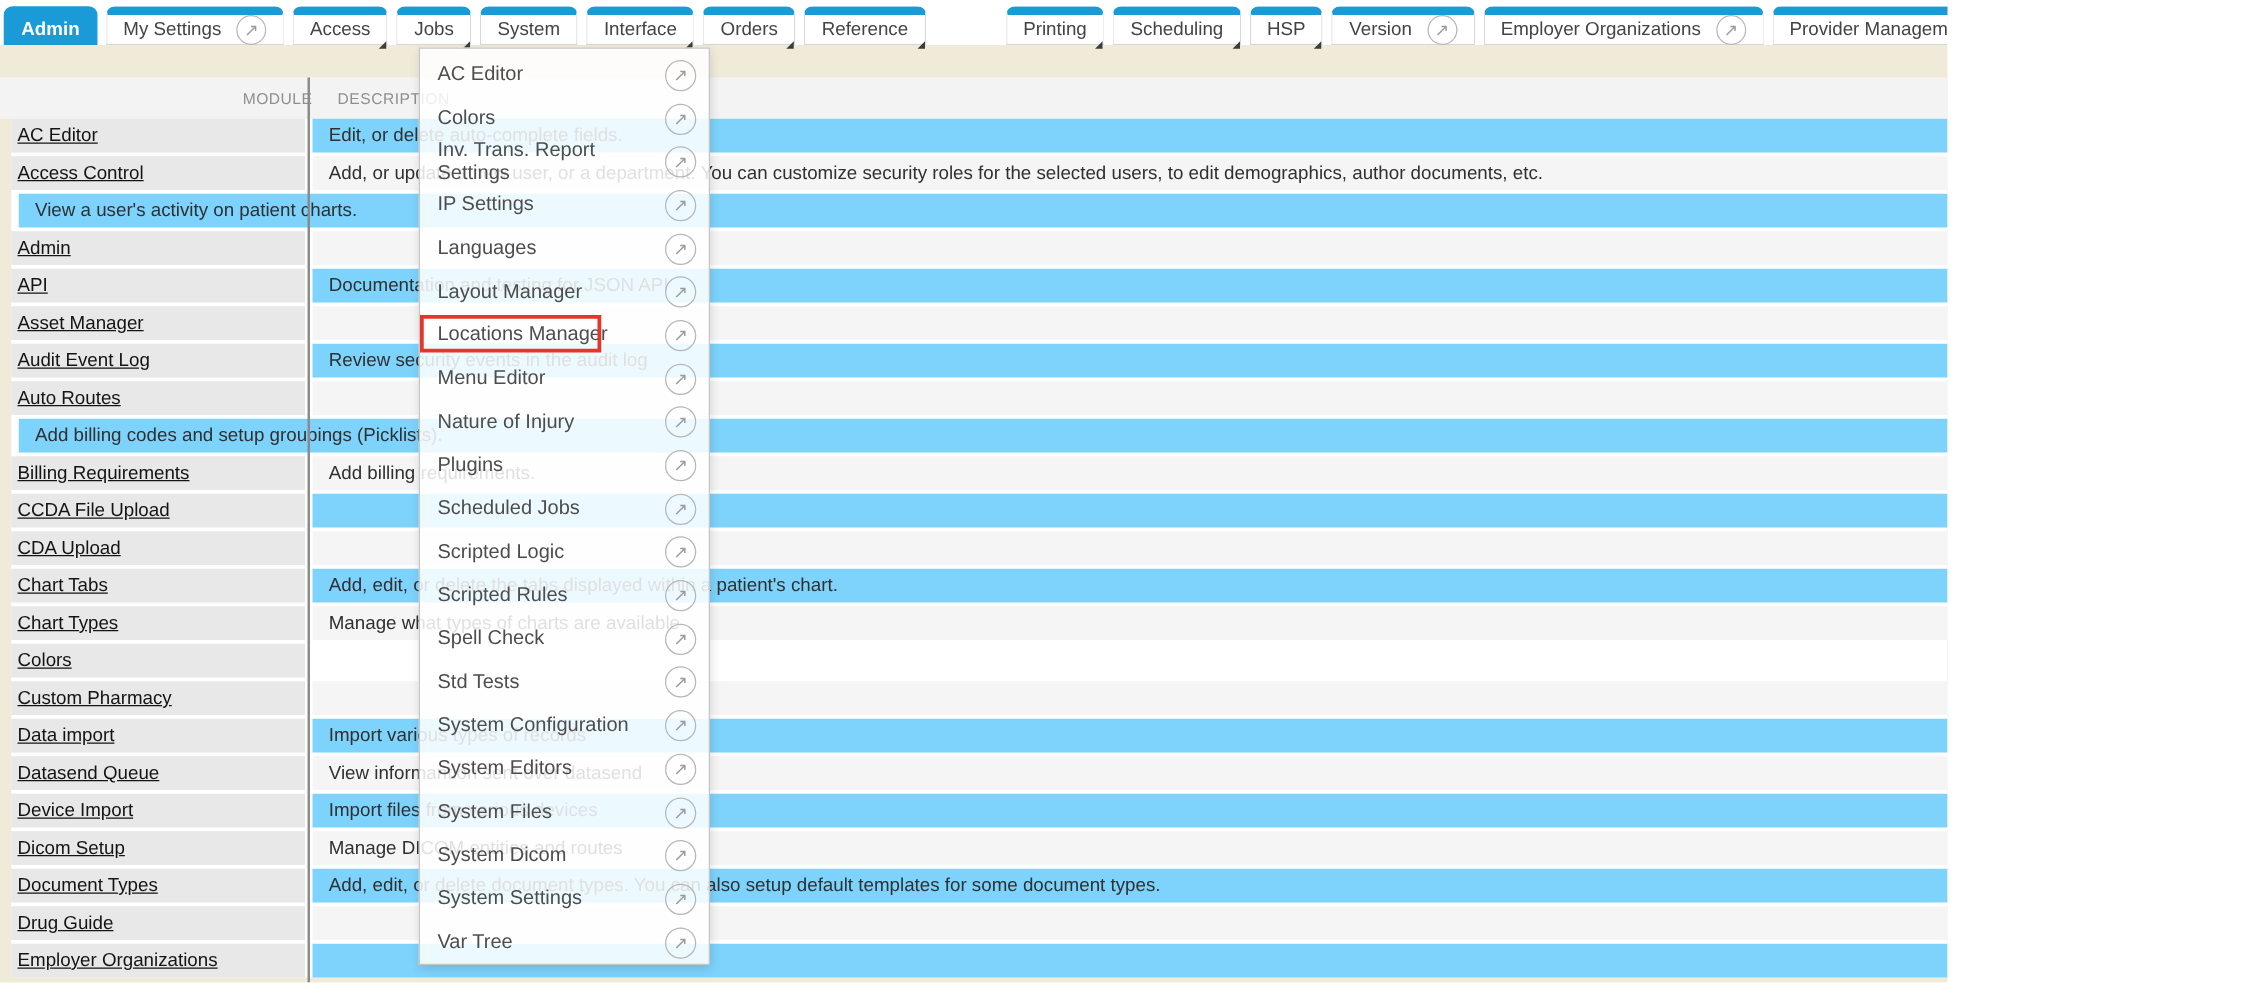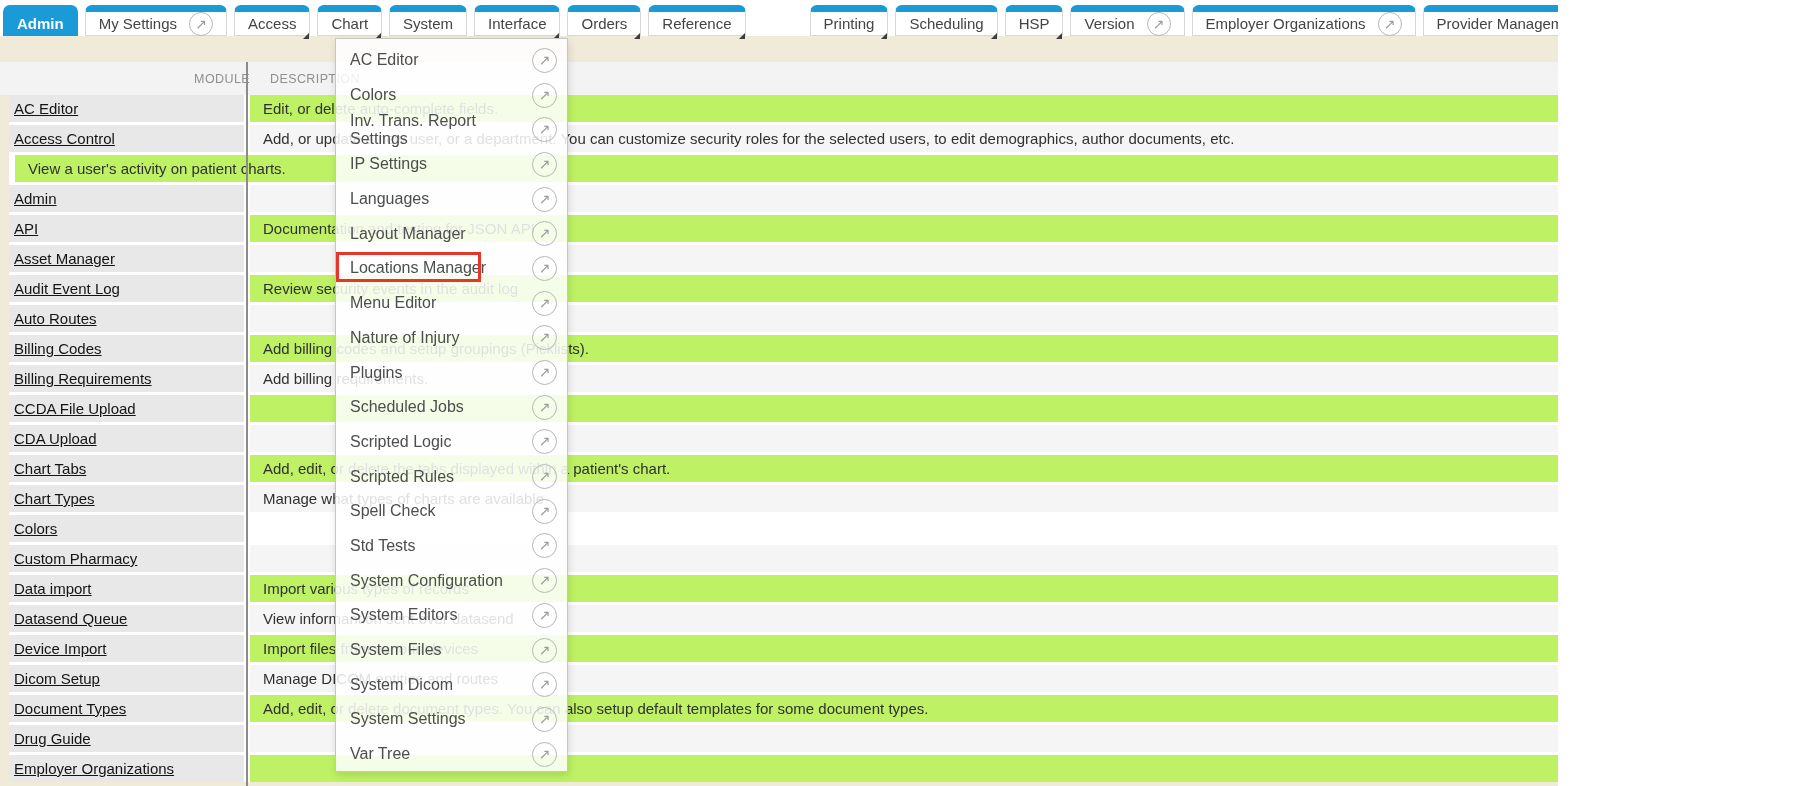--- a/index.html
+++ b/index.html
@@ -48,21 +48,21 @@
   .th-m{ width:250px; box-sizing:border-box; padding-left:13px;text-align:right; }
   .th-d{ flex:1; padding-left:20px; }
   .rows{ background:#ffffff; margin-left:9px; }
   .row{ display:flex; height:27px; margin-bottom:3px; }
   .cell-m{
     width:235px; background:#e8e8e8; box-sizing:border-box;
     display:flex; align-items:center; padding-left:5px;
   }
   .mlink{ color:#141414; font-size:15px; text-decoration:underline; cursor:pointer; }
   .cell-d{
-    flex:1; margin-left:6px; background:#bef264;
+    flex:1; margin-left:6px; background:#7dd3fc;
     display:flex; align-items:center; padding-left:13px;
     font-size:15px; color:#303030; white-space:nowrap; overflow:hidden;
   }
   .row:nth-child(even) .cell-d{ background:#f5f5f5; }
   .divider{
     position:absolute; left:246px; top:26px; bottom:0; width:2px;
     background:#8b8b8b; z-index:2;
   }
 
   
@@ -103,21 +103,21 @@
 
       </div>
 
       <div class="tab">
         <span class="tab-label">Access</span>
 
         <span class="caret"></span>
       </div>
 
       <div class="tab">
-        <span class="tab-label">Chart</span>
+        <span class="tab-label">Jobs</span>
 
         <span class="caret"></span>
       </div>
 
       <div class="tab open">
         <span class="tab-label">System</span>
 
       </div>
 
       <div class="tab">
@@ -235,23 +235,20 @@
         </div>
 
         <div class="row">
           <div class="cell-m">
             <a class="mlink">Auto Routes</a>
           </div>
           <div class="cell-d"></div>
         </div>
 
         <div class="row">
-          <div class="cell-m">
-            <a class="mlink">Billing Codes</a>
-          </div>
           <div class="cell-d">Add billing codes and setup groupings (Picklists).</div>
         </div>
 
         <div class="row">
           <div class="cell-m">
             <a class="mlink">Billing Requirements</a>
           </div>
           <div class="cell-d">Add billing requirements.</div>
         </div>
 

